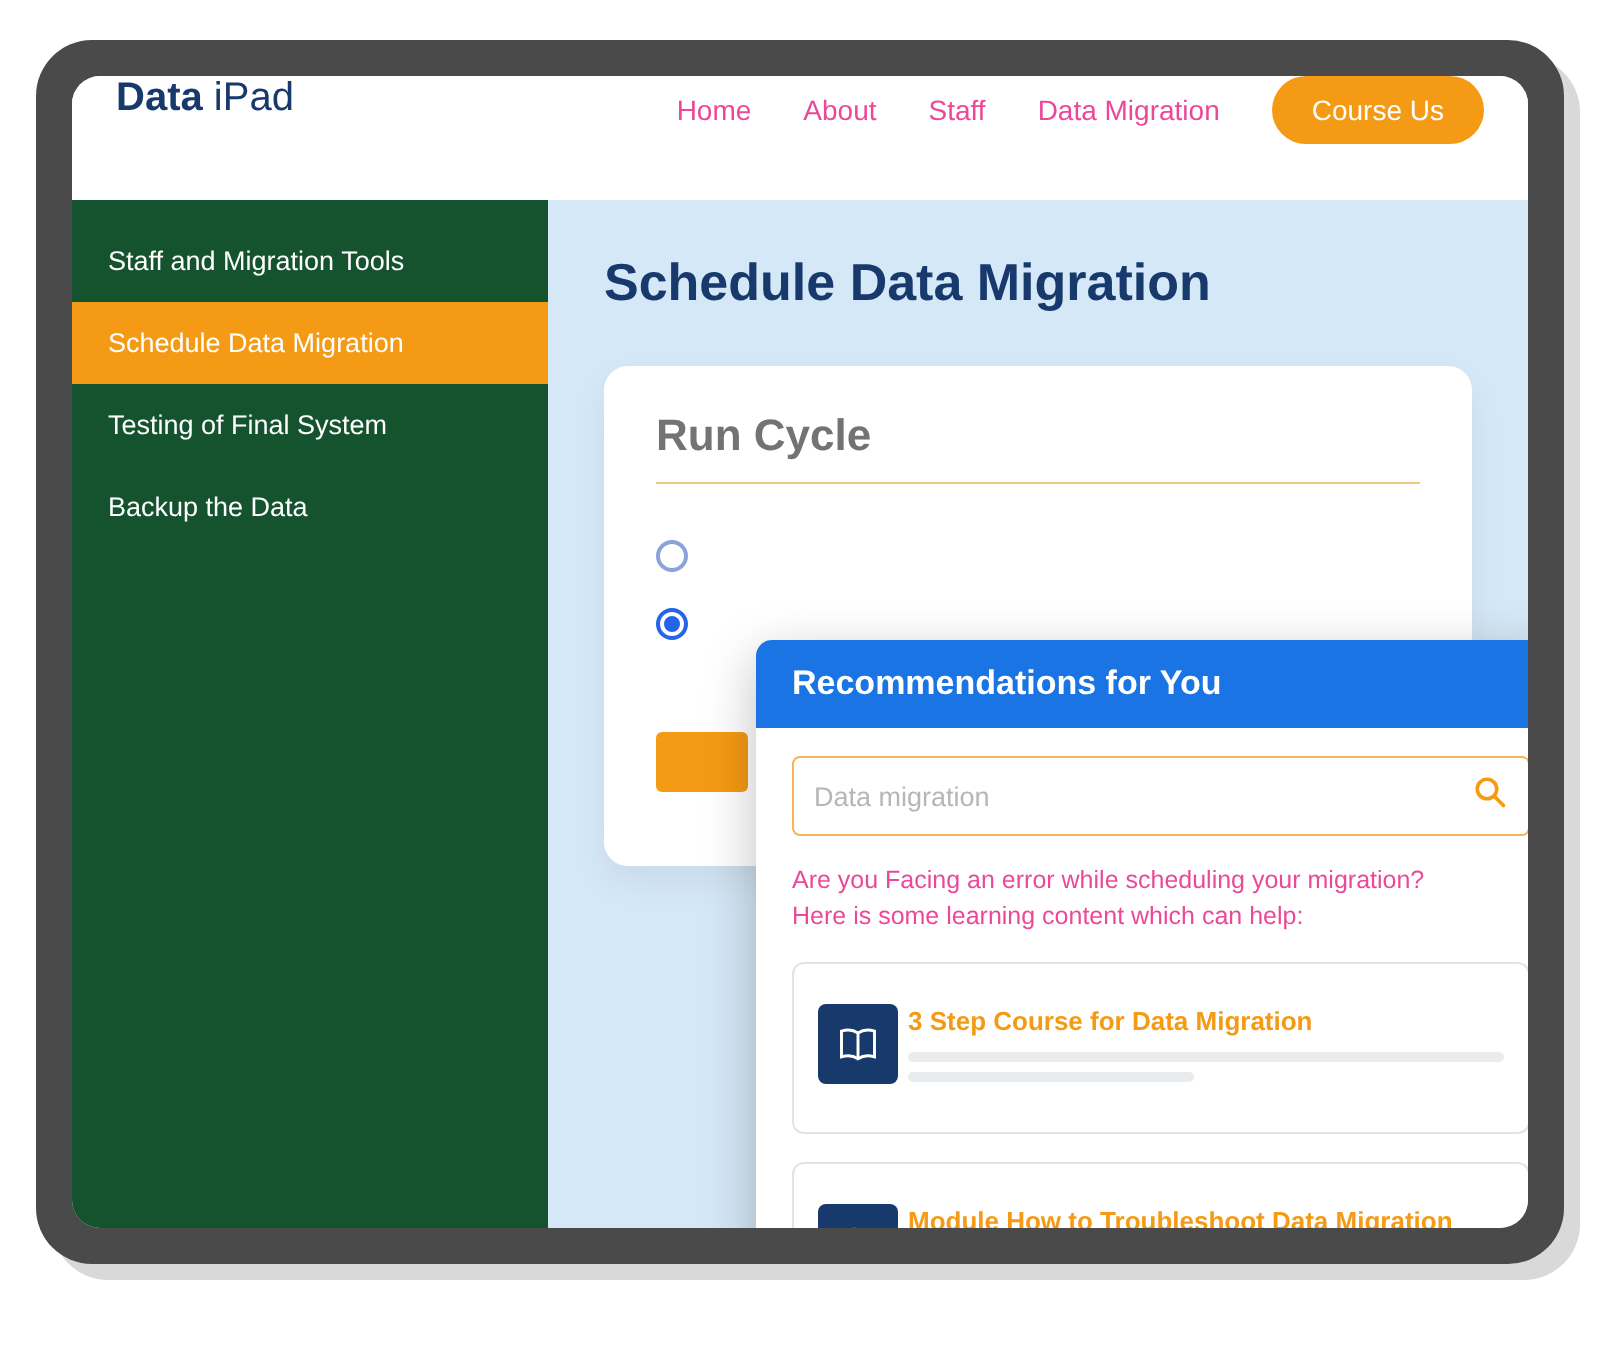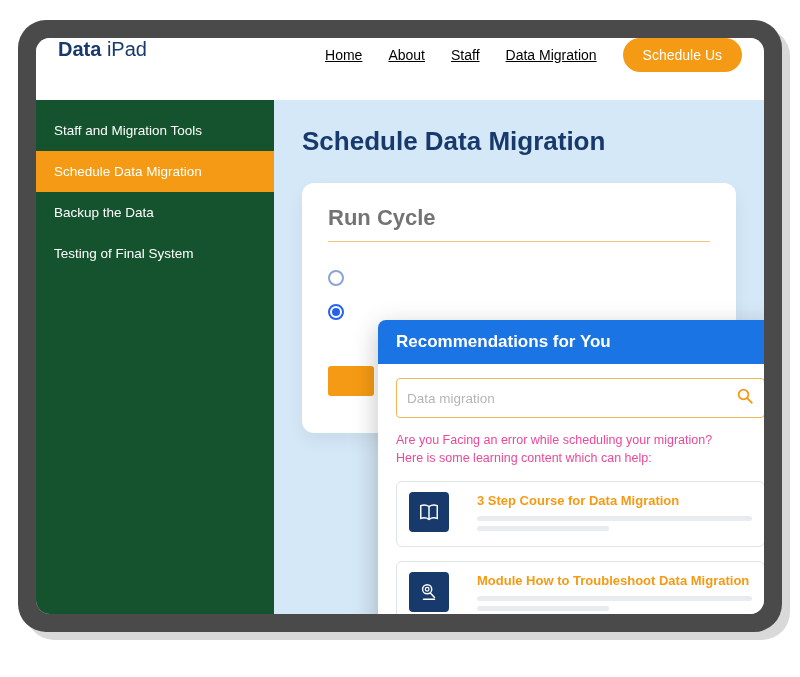--- a/index.html
+++ b/index.html
@@ -52,23 +52,22 @@
   .logo { font-size: 20px; color: #17396b; }
   .logo b { font-weight: 800; }
   .nav {
     margin-left: auto;
     display: flex;
     align-items: center;
     gap: 26px;
   }
   .nav-item {
     font-size: 14px;
-    color: #000000;
-    cursor: pointer;
-    text-decoration: underline;
+    color: #ec4899;
+    cursor: pointer;
   }
   .contact-btn {
     background: #f59a14;
     color: #ffffff;
     font-size: 14px;
     padding: 9px 20px;
     border-radius: 999px;
     cursor: pointer;
   }
   .body {
@@ -192,23 +191,23 @@
   .search-icon { color: #f59a14; }
   .popup-text {
     font-size: 12.5px;
     color: #ec4899;
     line-height: 1.4;
     margin-bottom: 14px;
   }
   .rec-item {
     border: 1px solid #dfe4ec;
     border-radius: 6px;
-    padding: 10px 12px;
-    display: flex;
-    gap: 28px;
+    padding: 20px 12px;
+    display: flex;
+    gap: 5px;
     margin-bottom: 14px;
     cursor: pointer;
   }
   .rec-icon {
     width: 40px;
     height: 40px;
     background: #17396b;
     border-radius: 4px;
     display: flex;
     align-items: center;
@@ -240,30 +239,30 @@
 
     <div class="header">
       <div class="logo">
         <b>Data</b><span> iPad</span>
       </div>
       <div class="nav">
         <div class="nav-item">Home</div>
         <div class="nav-item">About</div>
         <div class="nav-item">Staff</div>
         <div class="nav-item">Data Migration</div>
-        <div class="contact-btn">Schedule Us</div>
+        <div class="contact-btn">Course Us</div>
       </div>
     </div>
 
     <div class="body">
       <div class="sidebar">
         <div class="side-item">Staff and Migration Tools</div>
         <div class="side-item active">Schedule Data Migration</div>
+        <div class="side-item">Testing of Final System</div>
         <div class="side-item">Backup the Data</div>
-        <div class="side-item">Testing of Final System</div>
       </div>
 
       <div class="main">
         <div class="page-title">Schedule Data Migration</div>
         <div class="card">
           <div class="card-title">Run Cycle</div>
           <div class="divider"></div>
           <div class="radio-row">
             <span class="radio"></span>
           </div>

